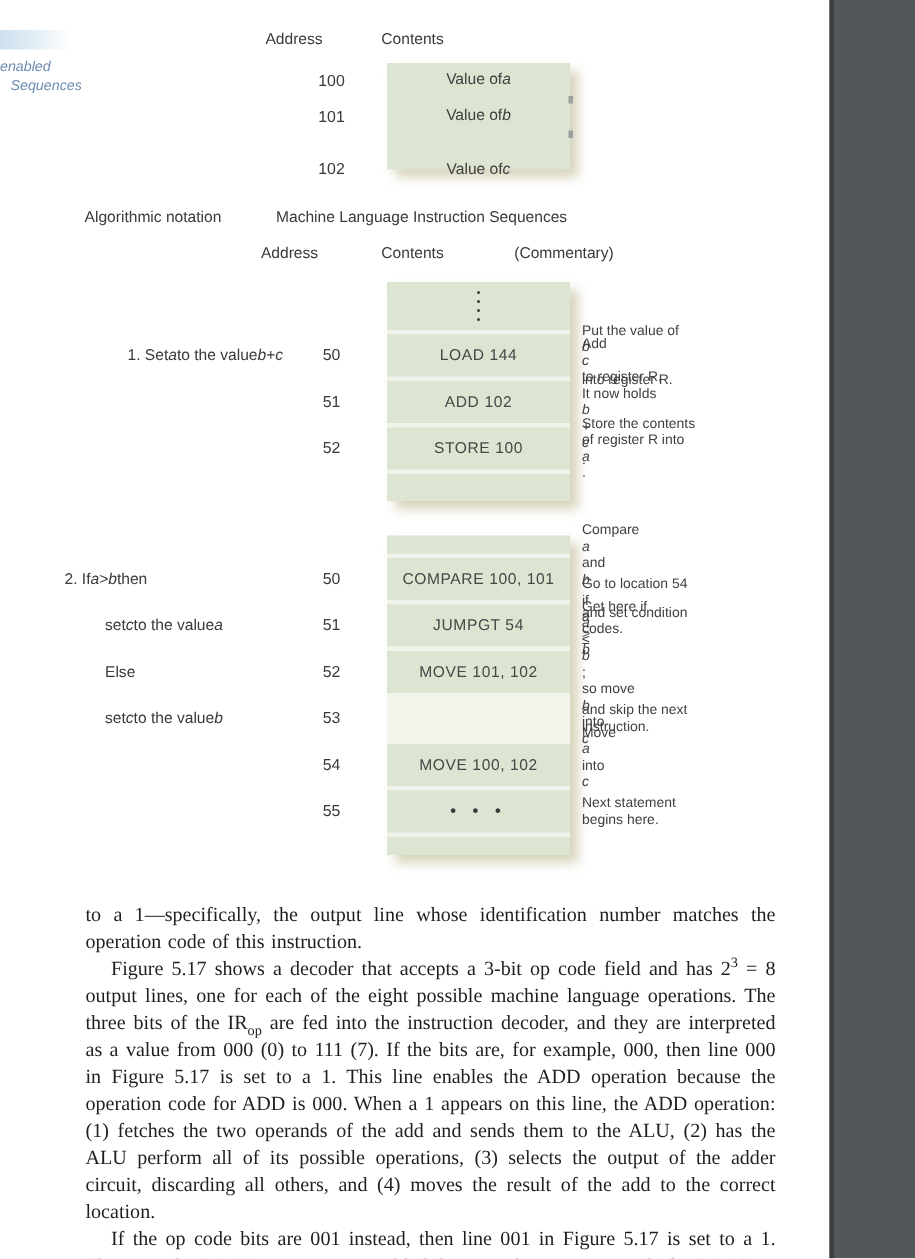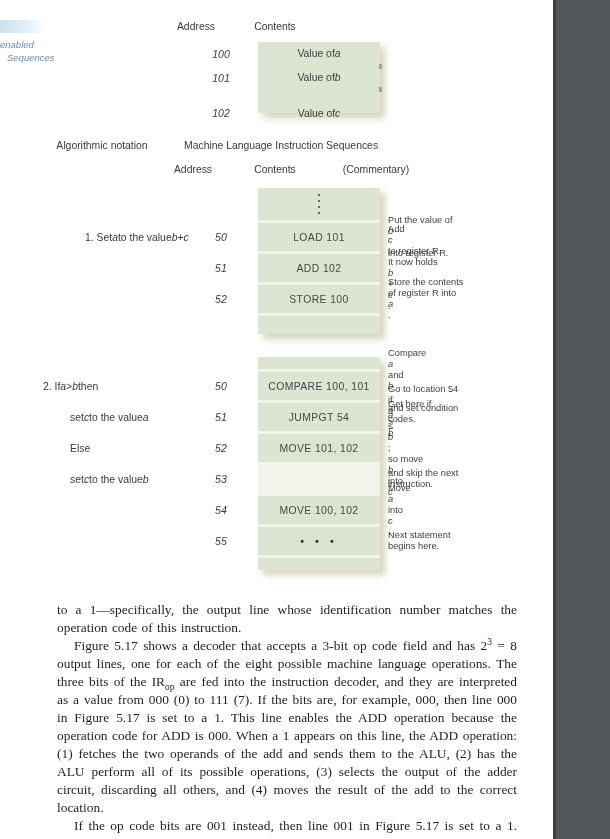--- a/index.html
+++ b/index.html
@@ -31,21 +31,21 @@
   .green-back {
     position:absolute; left:258px; width:122px; background:#f0f4ea;
     box-shadow:5px 5px 7px rgba(167,157,105,0.45);
   }
   .tt-box { top:42px; height:71px; background:#dbe5d2; }
   .step-mark { position:absolute; left:379px; width:3px; height:5px; background:#9aa0a0; }
 
   .tt-row { position:absolute; left:0; width:610px; display:flex; }
   .tt-addr, .seq-addr {
     position:absolute; left:196px; width:50px; 
-    font-size:10.6px; color:#3a3a3a; display:flex; align-items:center; justify-content:center;font-style:italic;
+    font-size:10.6px; color:#3a3a3a; display:flex; align-items:center; justify-content:center;
   }
   .tt-contents {
     position:absolute; left:258px; width:122px; font-size:10.4px; color:#3f3f3f;
     display:flex; align-items:center; justify-content:center;
   }
 
   
   .seq { position:absolute; left:0; width:610px; }
   .seq-row { position:absolute; left:0; width:610px; }
   .seq-algo {
@@ -123,21 +123,21 @@
             <span class="dot"></span>
             <span class="dot"></span>
             <span class="dot"></span>
           </div>
         </div>
       </div>
       <div class="seq-row" style="top: 35px; height: 28px;">
         <div class="seq-algo" style="left: 43px; margin-left: 42px;">1.  Set <i>a</i> to the value <i>b</i> + <i>c</i></div>
         <div class="seq-addr">50</div>
         <div class="seq-comment">Put the value of <i>b</i><br>into register R.</div>
-        <div class="seq-cell">LOAD 101</div>
+        <div class="seq-cell">LOAD 144</div>
       </div>
       <div class="seq-row" style="top: 66px; height: 28px;">
         <div class="seq-addr">51</div>
         <div class="seq-comment">Add <i>c</i> to register R.<br>It now holds <i>b</i> + <i>c</i>.</div>
         <div class="seq-cell">ADD 102</div>
       </div>
       <div class="seq-row" style="top: 97px; height: 28px;">
         <div class="seq-addr">52</div>
         <div class="seq-comment">Store the contents<br>of register R into <i>a</i>.</div>
         <div class="seq-cell">STORE 100</div>

